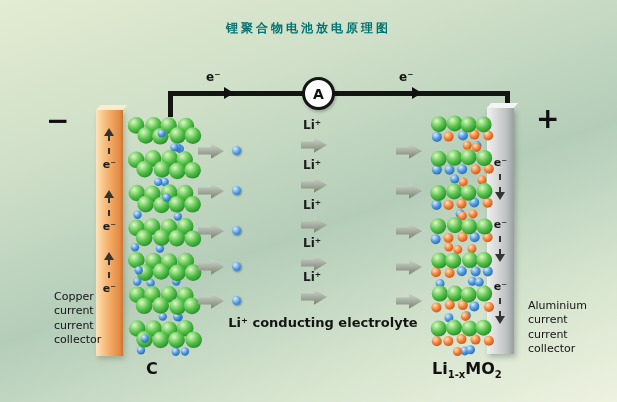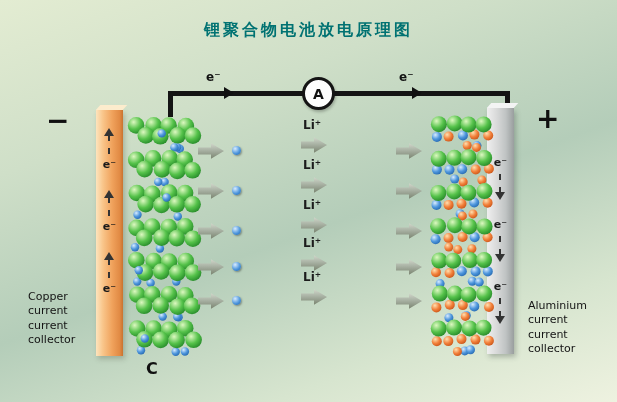--- a/index.html
+++ b/index.html
@@ -2,21 +2,21 @@
 <html><head>
 <meta charset="utf-8">
 <style>
   html,body{margin:0;padding:0;}
   .canvas{
     position:relative;width:617px;height:402px;overflow:hidden;
     font-family:"DejaVu Sans","Liberation Sans",sans-serif;
     background:linear-gradient(160deg,#e3ecd2 0%,#cfdfc8 28%,#b4cdb9 55%,#d7e5cf 80%,#eef2e0 100%);
   }
   .title{position:absolute;top:20px;left:0;width:100%;text-align:center;
-    font-size:16px;font-weight:bold;color:#007272;letter-spacing:3px;}
+    font-size:12px;font-weight:bold;color:#007272;letter-spacing:3px;}
   .wire-h{position:absolute;left:168px;top:91px;width:342px;height:5px;background:#141414;border-radius:2px;}
   .wire-v{position:absolute;top:91px;width:5px;height:26px;background:#141414;}
   .wire-left{left:168px;} .wire-right{left:505px;}
   .wire-label{position:absolute;font-size:12px;font-weight:bold;color:#111;}
   .wire-arrow{position:absolute;width:0;height:0;border-left:10px solid #111;
     border-top:6px solid transparent;border-bottom:6px solid transparent;}
   .ammeter{position:absolute;left:302px;top:77px;width:27px;height:27px;border-radius:50%;
     background:#fdfdfd;border:3px solid #141414;display:flex;align-items:center;justify-content:center;
     font-size:14px;font-weight:bold;color:#111;box-shadow:1px 2px 3px rgba(0,0,0,.25);}
   .terminal{position:absolute;font-size:28px;font-weight:bold;color:#101010;}
@@ -312,29 +312,33 @@
   <div class="block-arrow" style="left:301px;top:255px"></div>
   <div class="li-label" style="left:303px;top:270px">Li⁺</div>
   <div class="block-arrow" style="left:301px;top:289px"></div>
 
   <div class="block-arrow" style="left:396px;top:143px"></div>
   <div class="block-arrow" style="left:396px;top:183px"></div>
   <div class="block-arrow" style="left:396px;top:223px"></div>
   <div class="block-arrow" style="left:396px;top:259px"></div>
   <div class="block-arrow" style="left:396px;top:293px"></div>
 
-
-  <div class="caption" style="left:28px;top:290px">
+  <div class="electrolyte-caption">Li⁺ conducting electrolyte</div>
+
+  <div class="caption" style="left:54px;top:290px">
     <div>Copper</div>
     <div>current</div>
     <div>current</div>
     <div>collector</div>
   </div>
   <div class="caption" style="left:528px;top:299px">
     <div>Aluminium</div>
     <div>current</div>
     <div>current</div>
     <div>collector</div>
   </div>
 
   <div class="electrode-label" style="left:146px;top:359px">C</div>
+  <div class="electrode-label" style="left:432px;top:359px">
+    <span>Li</span><sub>1-x</sub><span>MO</span><sub>2</sub>
+  </div>
 
 </div>
 
 </body></html>

